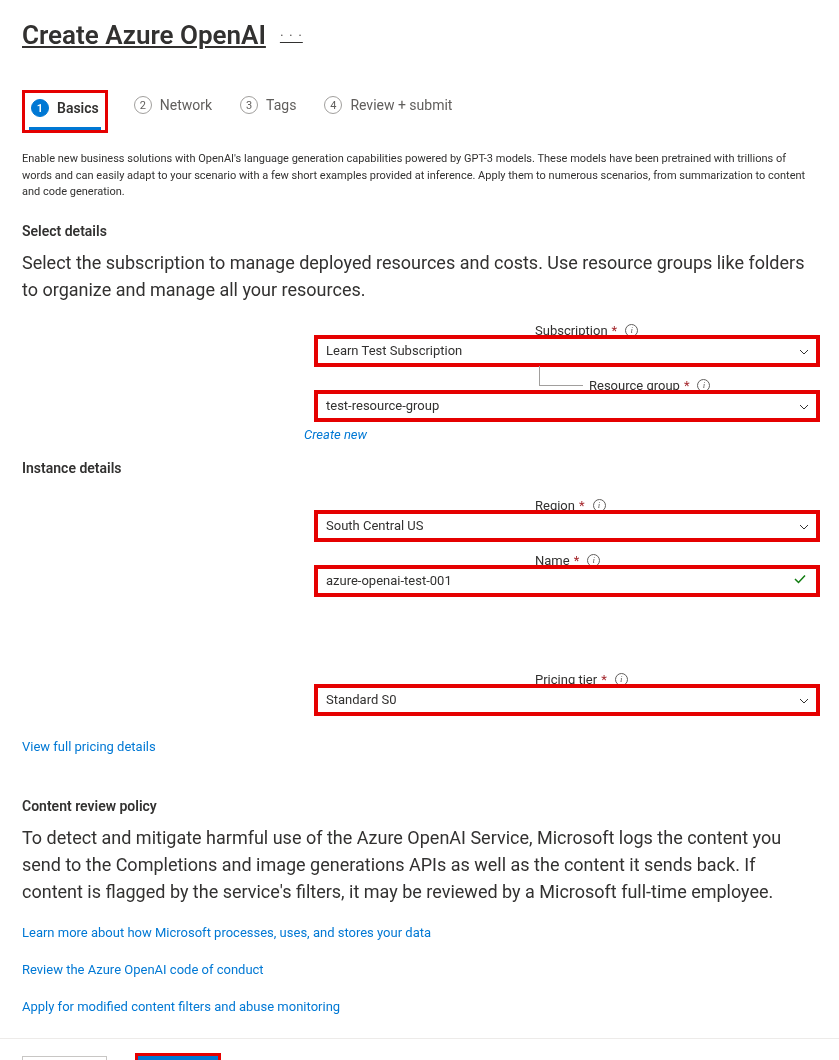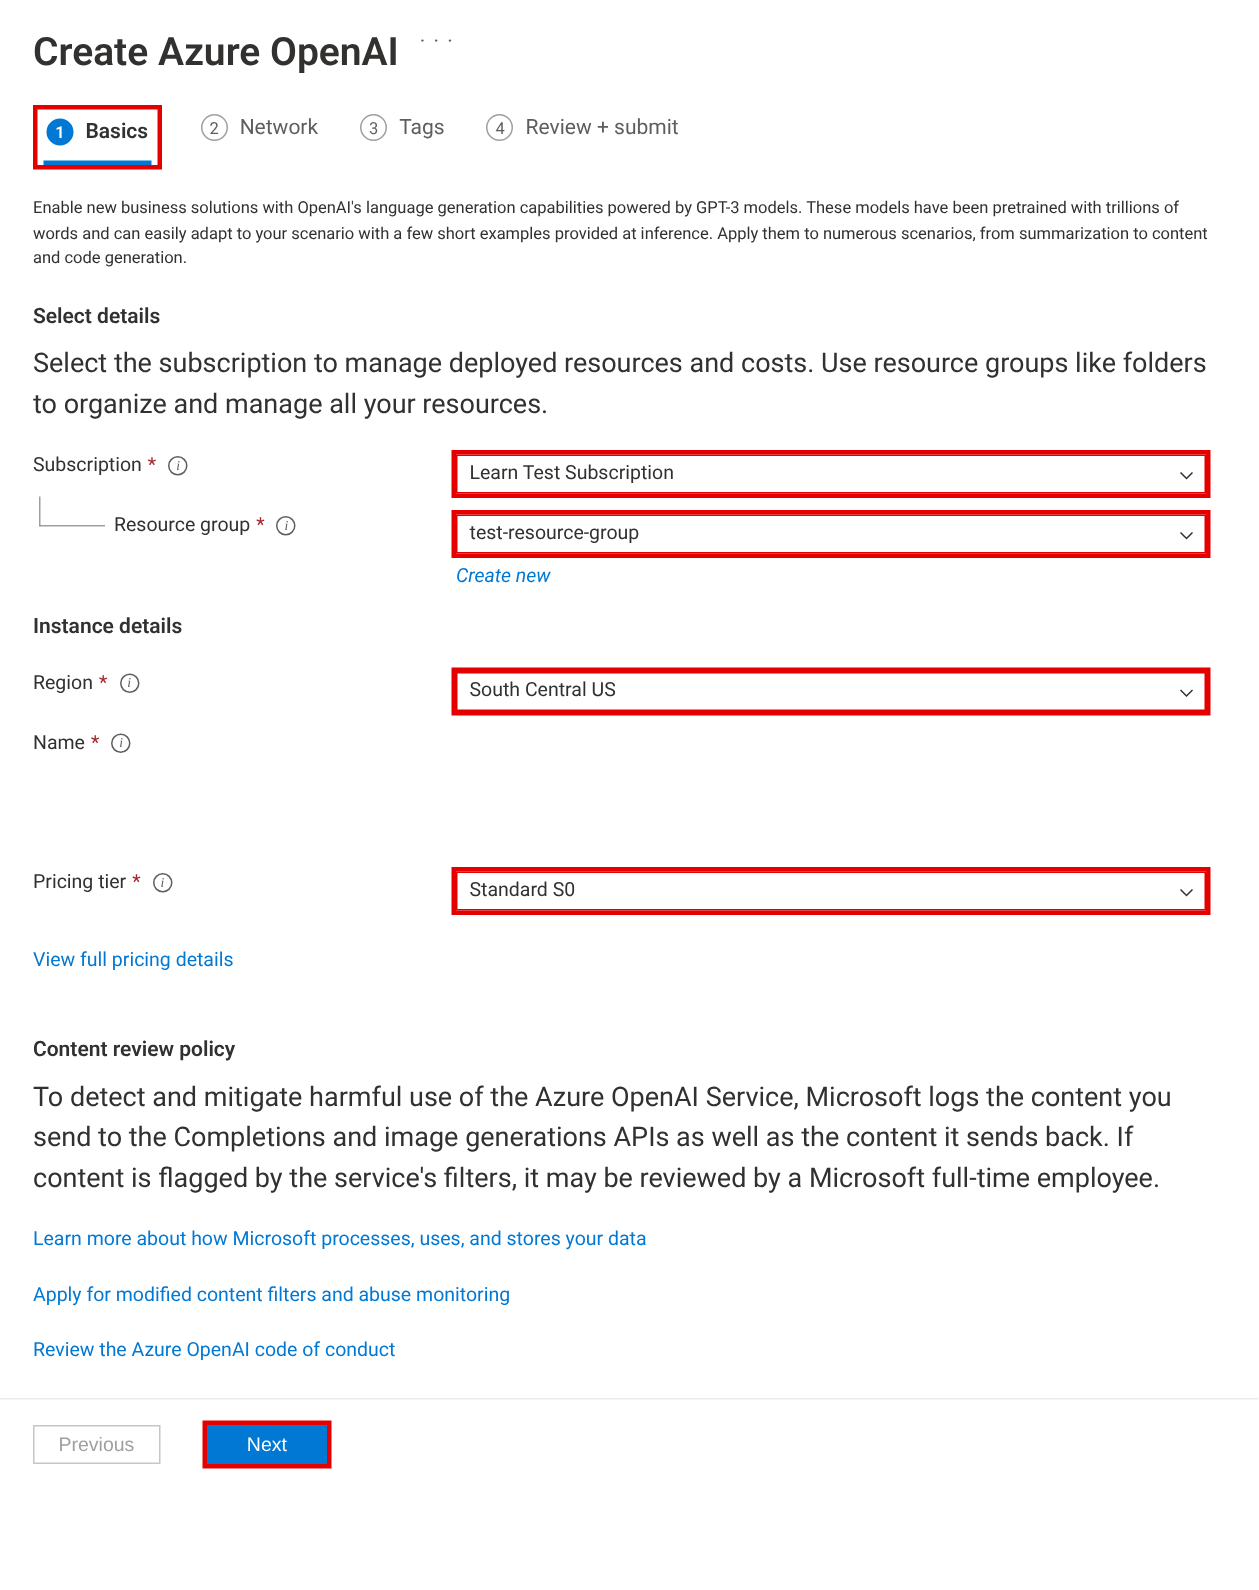--- a/index.html
+++ b/index.html
@@ -6,23 +6,24 @@
     body {
       font-family: "Segoe UI", -apple-system, BlinkMacSystemFont, Roboto, sans-serif;
       font-size: 13px;
       color: #323130;
       background: #ffffff;
       width: 839px;
     }
     .page { padding: 20px 22px 0 22px; }
     .page-header {
       display: flex;
-      align-items: flex-start;
+      align-items: flex-end;
       gap: 14px;
-      margin-bottom: 20px;
+      margin-bottom: 40px;
+      text-decoration: underline;
     }
     .page-title {
       font-size: 26px;
       font-weight: 600;
       color: #323130;
     }
     .more-dots { font-size: 14px; color: #605e5c; letter-spacing: 1px; cursor: pointer; padding-bottom:6px; }
     .tab-nav {
       display: flex;
       align-items: center;
@@ -72,22 +73,23 @@
       margin-top: 6px;
     }
     .section-desc {
       font-size: 18px;
       color: #323130;
       line-height: 1.5;
       margin-bottom: 20px;
     }
     .form-row {
       display: flex;
-      align-items: flex-start;
+      align-items: flex-end;
       margin-bottom: 14px;
+      flex-direction: column;
     }
     .form-label-col {
       width: 282px;
       display: flex;
       align-items: center;
       font-size: 13px;
       color: #323130;
     }
     .form-label-col .indent {
       display:inline-block; width: 44px; height: 20px;
@@ -271,20 +273,30 @@
       </div>
     </div>
   </div>
 
   <div class="form-row">
     <div class="form-label-col">
       <span>Name</span>
       <span class="req">*</span>
       <span class="info-icon">i</span>
     </div>
+    <div class="form-input-col">
+      <div class="select-box highlighted">
+        <span>azure-openai-test-001</span>
+        <span class="check-icon">
+          <svg viewBox="0 0 16 16">
+              <path d="M3 8 L6.5 11.5 L13 4.5" fill="none" stroke="#107c10" stroke-width="1.5"></path>
+            </svg>
+        </span>
+      </div>
+    </div>
   </div>
 
   <div class="spacer-lg"></div>
 
   <div class="form-row">
     <div class="form-label-col">
       <span>Pricing tier</span>
       <span class="req">*</span>
       <span class="info-icon">i</span>
     </div>
@@ -303,22 +315,22 @@
   <div style="height:12px"></div>
   <a class="link">View full pricing details</a>
 
   <div style="height:38px"></div>
 
   <h2 class="section-title">Content review policy</h2>
   <p class="section-desc">To detect and mitigate harmful use of the Azure OpenAI Service, Microsoft logs the content you send to the Completions and image generations APIs as well as the content it sends back. If content is flagged by the service's filters, it may be reviewed by a Microsoft full-time employee.</p>
 
   <div class="policy-links">
     <a class="link">Learn more about how Microsoft processes, uses, and stores your data</a>
+    <a class="link">Review the Azure OpenAI code of conduct</a>
     <a class="link">Apply for modified content filters and abuse monitoring</a>
-    <a class="link">Review the Azure OpenAI code of conduct</a>
   </div>
 
 </div>
 
 <div class="footer-bar">
   <button class="btn disabled">Previous</button>
   <span style="border:3px solid #e50000; display:inline-block;">
     <button class="btn primary">Next</button>
   </span>
 </div>

